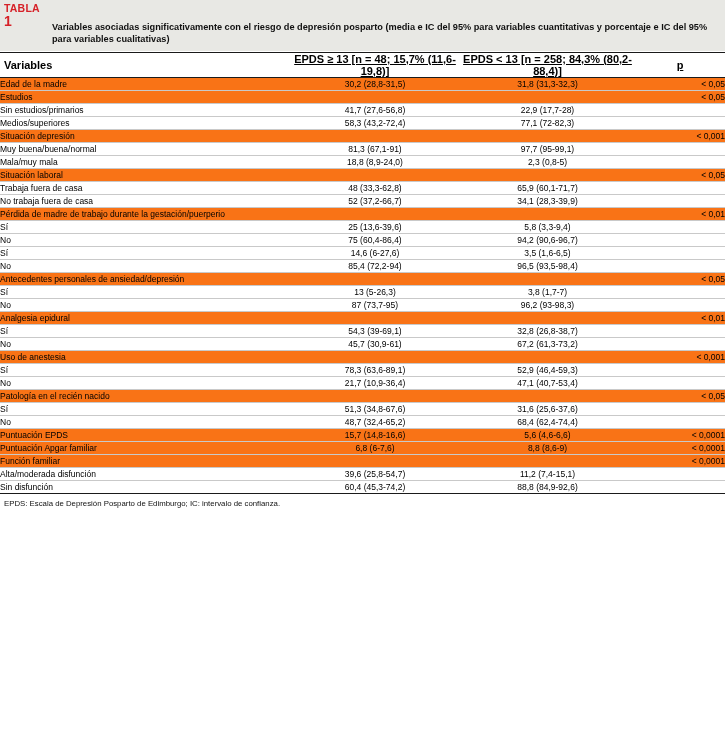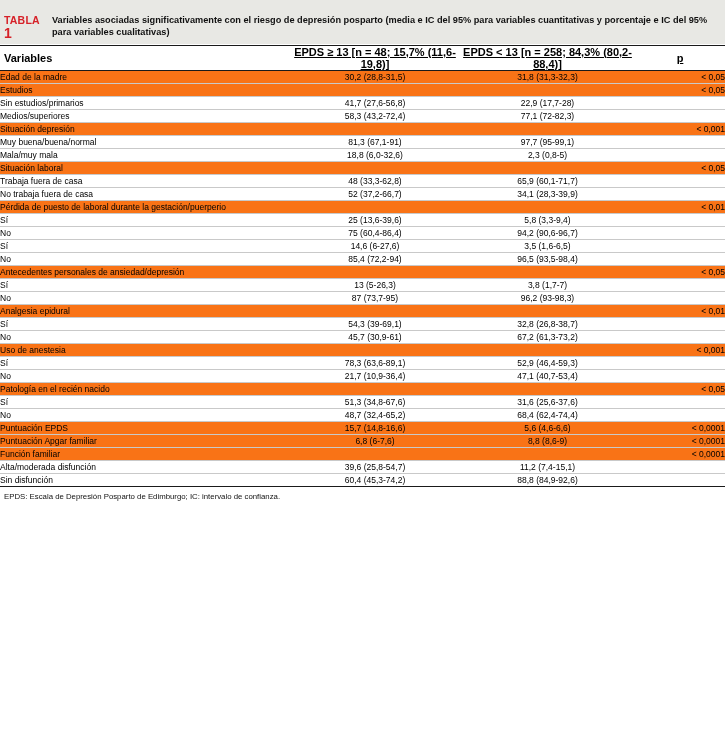--- a/index.html
+++ b/index.html
@@ -17,21 +17,21 @@
   .page {
     position: relative;
     width: 725px;
     height: 750px;
     background: #ffffff;
   }
 
   
   .header {
     display: flex;
-    align-items: flex-end;
+    align-items: flex-start;
     background: #e8e8e4;
     border-bottom: 1px solid #ffffff;
     min-height: 34px;
   }
   .header-left {
     width: 48px;
     flex: 0 0 48px;
     padding: 3px 0 3px 4px;
     box-sizing: border-box;
     color: #d62128;
@@ -41,21 +41,21 @@
   .tabla-word {
     font-size: 10.5px;
     letter-spacing: 0.2px;
   }
   .tabla-num {
     font-size: 14px;
     margin-top: 0px;
   }
   .header-title {
     flex: 1 1 auto;
-    padding: 14px 8px 5px 4px;
+    padding: 21px 8px 5px 4px;
     font-size: 9.2px;
     font-weight: bold;
     line-height: 1.35;
     color: #111111;
   }
 
   
   table.main {
     width: 725px;
     border-collapse: collapse;
@@ -169,21 +169,21 @@
           <td class="pval">&lt; 0,001</td>
         </tr>
         <tr class="plain">
           <td class="label">Muy buena/buena/normal</td>
           <td class="val">81,3 (67,1-91)</td>
           <td class="val">97,7 (95-99,1)</td>
           <td class="pval"></td>
         </tr>
         <tr class="plain">
           <td class="label">Mala/muy mala</td>
-          <td class="val">18,8 (6,0-32,6)</td>
+          <td class="val">18,8 (8,9-24,0)</td>
           <td class="val">2,3 (0,8-5)</td>
           <td class="pval"></td>
         </tr>
         <tr class="shaded">
           <td class="label">Situación laboral</td>
           <td class="val"></td>
           <td class="val"></td>
           <td class="pval">&lt; 0,05</td>
         </tr>
         <tr class="plain">
@@ -192,21 +192,21 @@
           <td class="val">65,9 (60,1-71,7)</td>
           <td class="pval"></td>
         </tr>
         <tr class="plain">
           <td class="label">No trabaja fuera de casa</td>
           <td class="val">52 (37,2-66,7)</td>
           <td class="val">34,1 (28,3-39,9)</td>
           <td class="pval"></td>
         </tr>
         <tr class="shaded">
-          <td class="label">Pérdida de puesto de laboral durante la gestación/puerperio</td>
+          <td class="label">Pérdida de madre de trabajo durante la gestación/puerperio</td>
           <td class="val"></td>
           <td class="val"></td>
           <td class="pval">&lt; 0,01</td>
         </tr>
         <tr class="plain">
           <td class="label">Sí</td>
           <td class="val">25 (13,6-39,6)</td>
           <td class="val">5,8 (3,3-9,4)</td>
           <td class="pval"></td>
         </tr>

